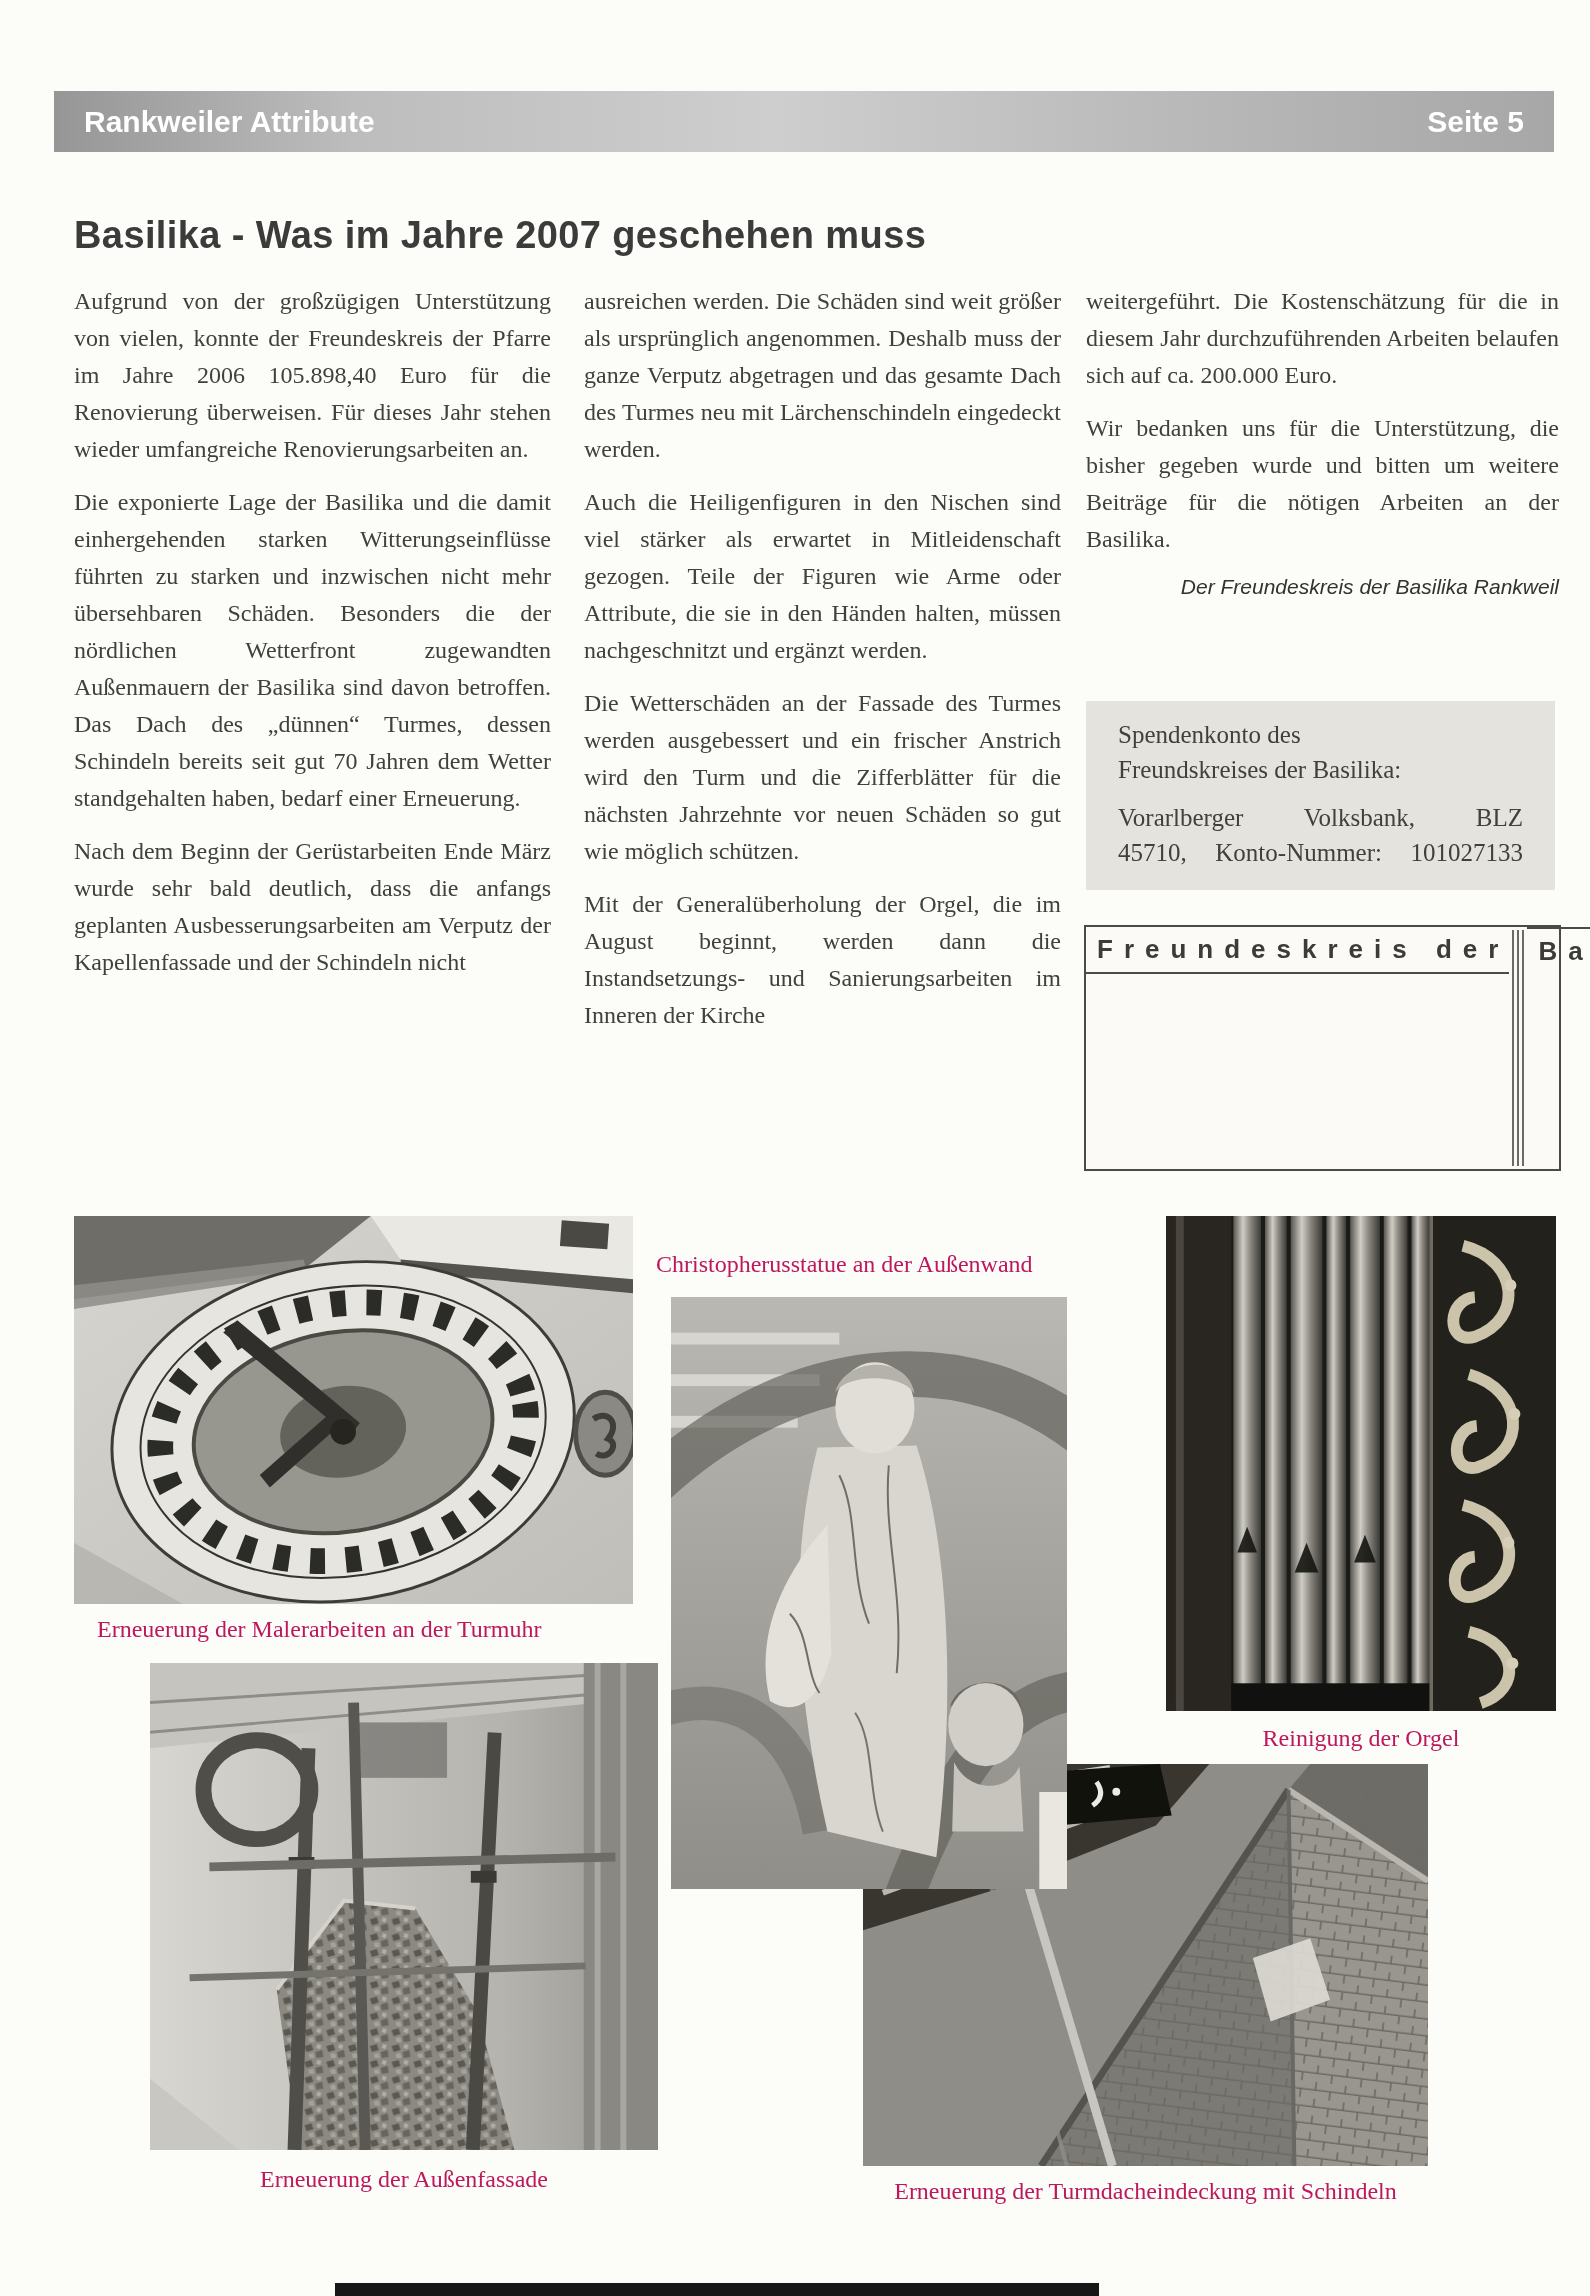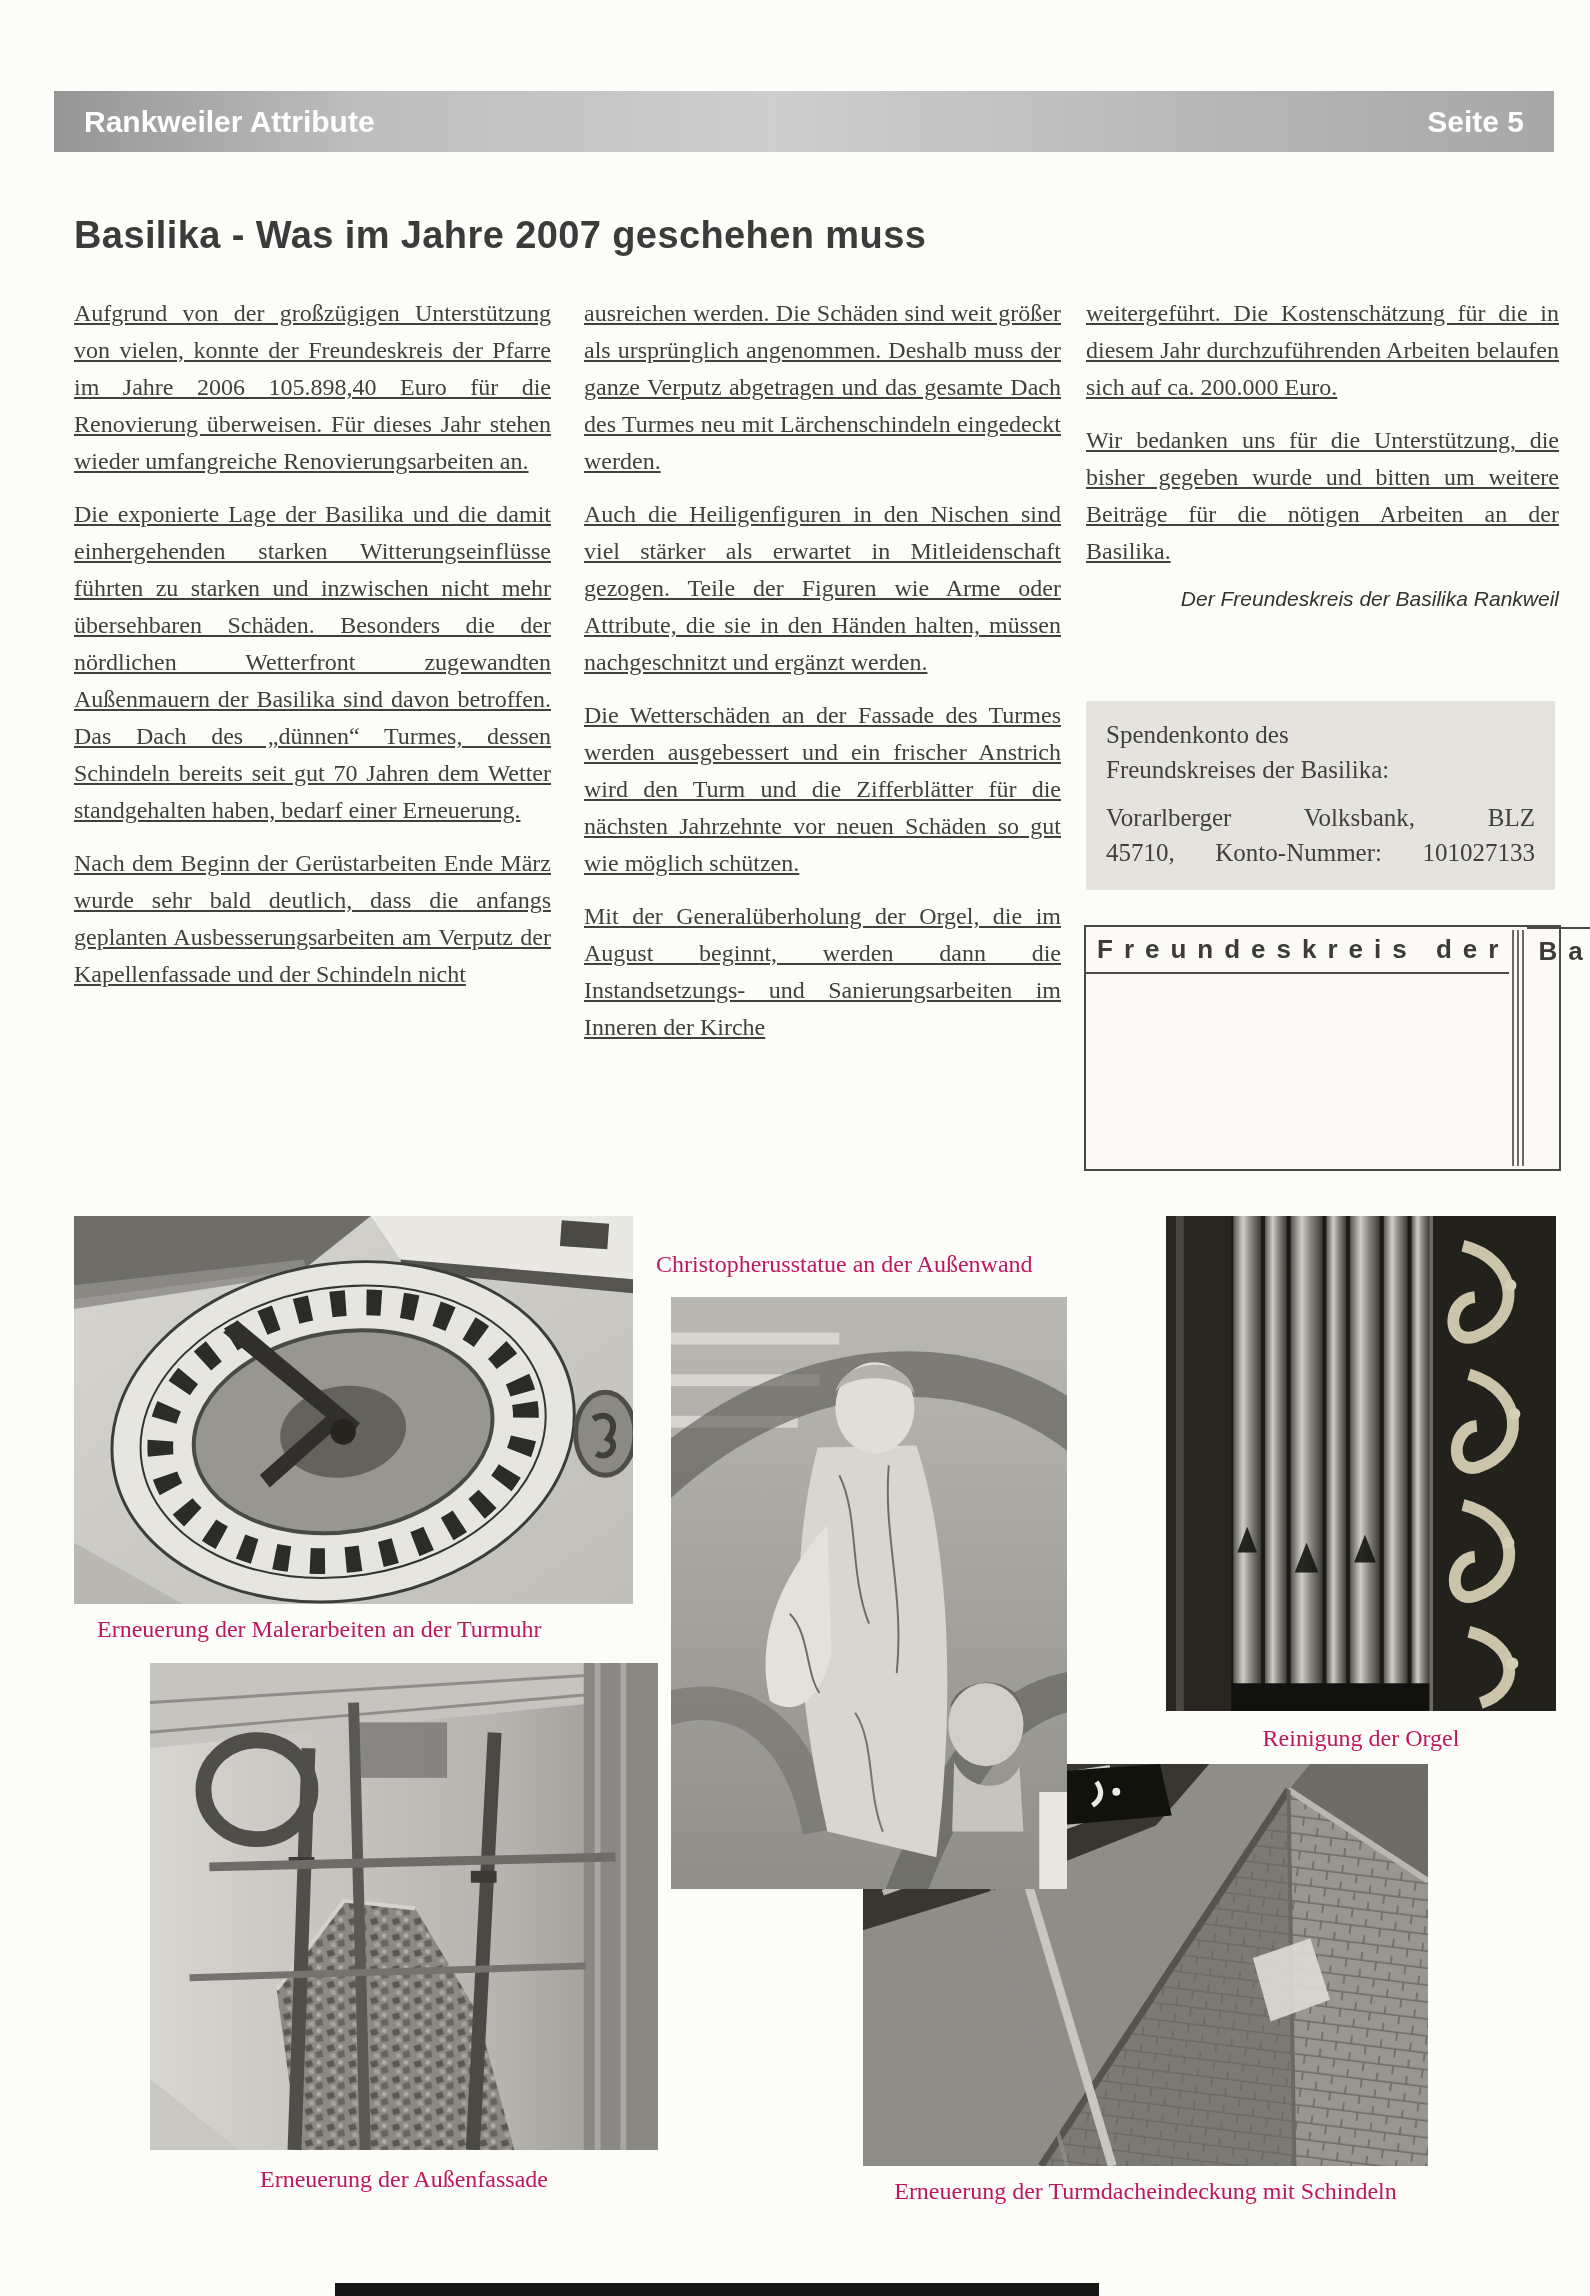--- a/index.html
+++ b/index.html
@@ -10,30 +10,30 @@
   .header-bar{position:absolute;left:54px;top:91px;width:1500px;height:61px;box-sizing:border-box;
     background:linear-gradient(90deg,var(--header-grad-left,#969696) 0%,#bdbdbd 20%,var(--header-grad-mid,#cecece) 48%,#b9b9b9 75%,var(--header-grad-right,#a7a7a7) 100%);
     display:flex;align-items:center;justify-content:space-between;padding:0 30px;
     font-family:"Liberation Sans",sans-serif;font-weight:bold;font-size:30px;color:var(--header-text,#ffffff);}
 
   .title{position:absolute;left:74px;top:214px;margin:0;font-family:"Liberation Sans",sans-serif;
     font-size:38px;font-weight:bold;color:var(--title-text,#3b3b3b);letter-spacing:0.4px;}
 
   
   .col{position:absolute;top:283px;font-size:24px;line-height:37px;text-align:justify;}
-  .col p{margin:12px 0 16px 0;text-decoration:underline;}
+  .col p{margin:0 0 16px 0;}
   .col1{left:74px;width:477px;}
   .col2{left:584px;width:477px;}
   .col3{left:1086px;width:473px;}
   .byline{font-family:"Liberation Sans",sans-serif;font-style:italic;font-size:21px;line-height:26px;
     text-align:right;margin-top:2px;color:#33322e;}
 
   
   .donation-box{position:absolute;left:1086px;top:701px;width:469px;box-sizing:border-box;
-    background:var(--donation-box-bg,#e4e3de);padding:16px 20px 20px;font-size:25px;line-height:35px;}
+    background:var(--donation-box-bg,#e4e3de);padding:16px 32px 20px;font-size:25px;line-height:35px;}
   .don-details{margin-top:13px;}
   .jline{text-align:justify;text-align-last:justify;}
 
   
   .logo-box{position:absolute;left:1084px;top:925px;width:477px;height:246px;box-sizing:border-box;
     border:2px solid var(--logo-border,#4b4a46);background:#fbfaf6;display:flex;flex-direction:row;
     font-family:"Liberation Sans",sans-serif;}
   .logo-band{height:45px;display:flex;align-items:center;justify-content:center;font-weight:bold;
     font-size:26px;letter-spacing:11px;color:#3c3b37;white-space:nowrap;text-indent:11px;}
   .logo-band.top{border-bottom:2px solid var(--logo-border,#4b4a46);}

